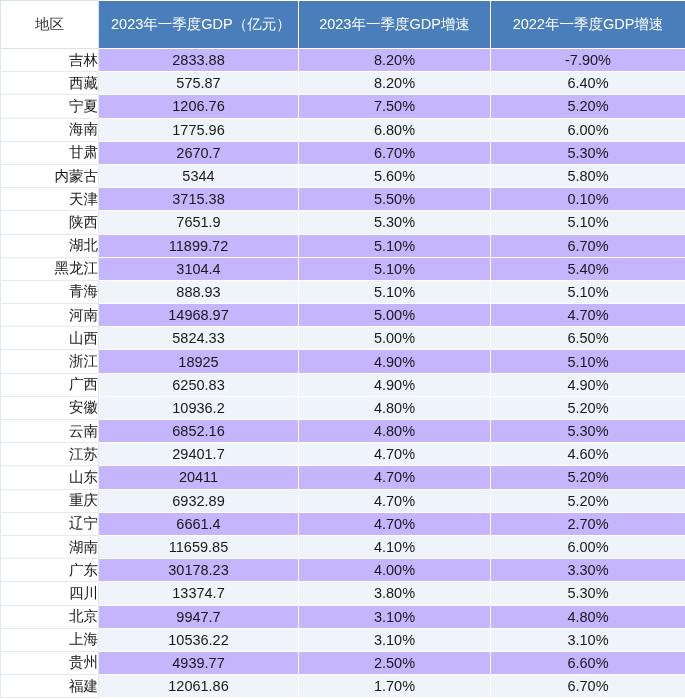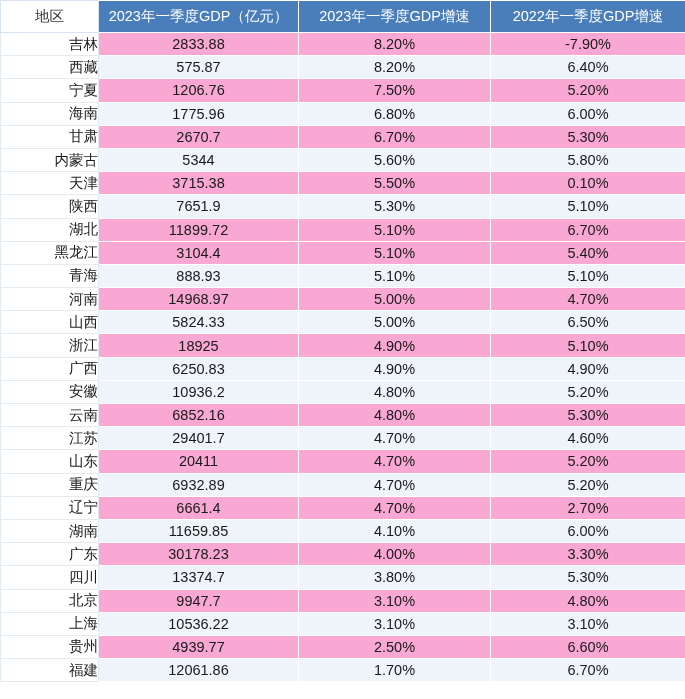--- a/index.html
+++ b/index.html
@@ -23,21 +23,21 @@
   table.gdp-table col.c2 { width: 192px; }
   table.gdp-table col.c3 { width: 195px; }
 
   thead th {
     background: #4a7ebb;
     color: #ffffff;
     font-weight: normal;
     font-size: 14.5px;
     height: 23px;
     line-height: 23px;
-    padding: 4px;
+    padding: 12px;
     text-align: center;
     border: 1px solid #ffffff;
     white-space: nowrap;
     overflow: hidden;
   }
   thead th.head-region {
     background: #ffffff;
     color: #333333;
     border: 1px solid #d9e3ef;
   }
@@ -52,21 +52,21 @@
   }
   tbody td.region {
     text-align: right;
     background: #ffffff;
     border: 1px solid #e2eaf2;
     color: #1a1a1a;
   }
   tbody td.num {
     text-align: center;
   }
-  tbody tr.odd td.num { background: #f9a8d4; }
+  tbody tr.odd td.num { background: #c4b5fd; }
   tbody tr.even td.num { background: #eff4fa; margin-left: 16px; }
   tbody tr.odd td.region { background: #ffffff; }
   tbody tr.even td.region { background: #ffffff; }
 </style>
 </head>
 <body>
 
 <table class="gdp-table">
   <colgroup>
     <col class="c0">

